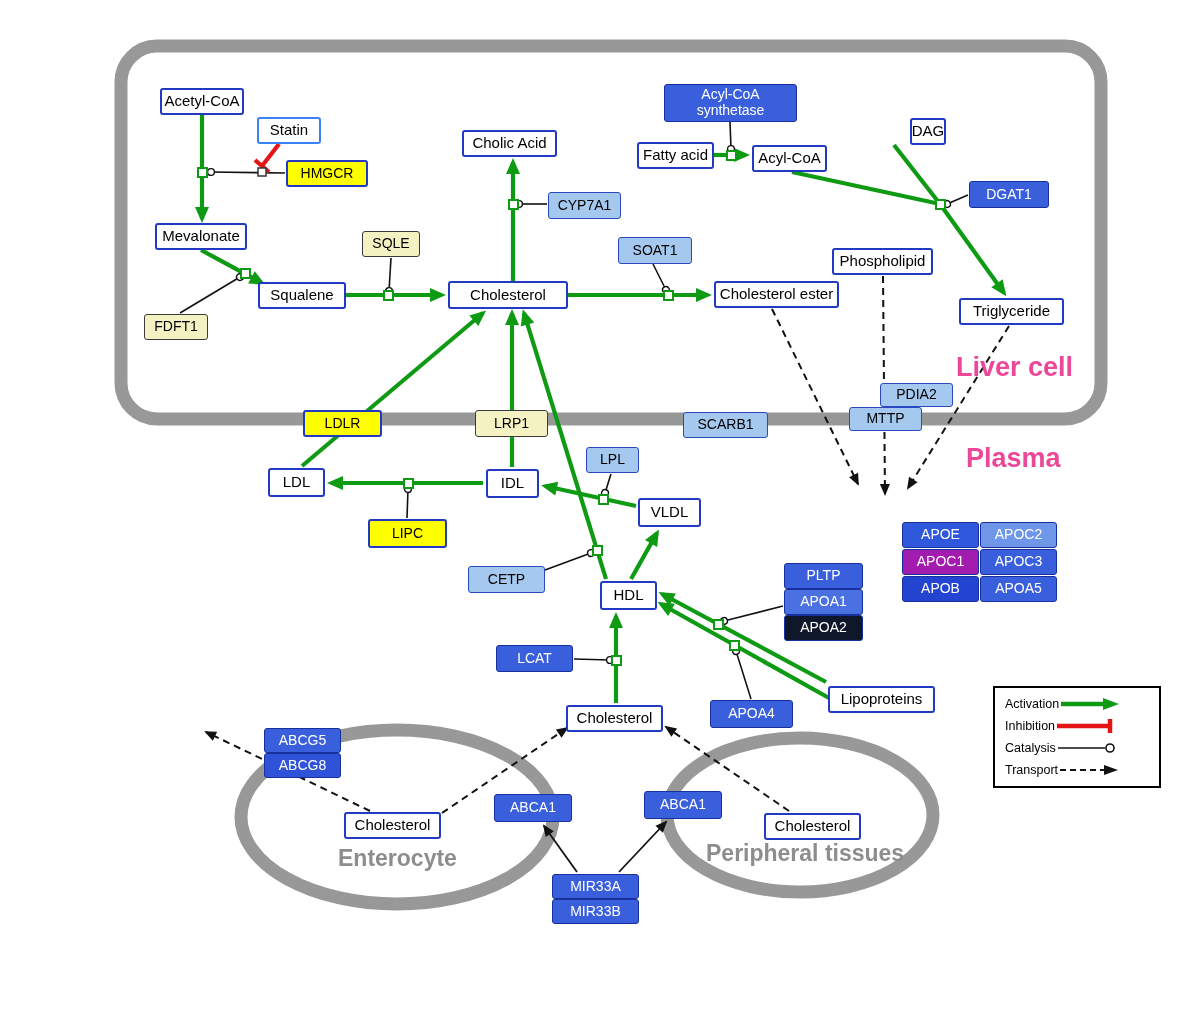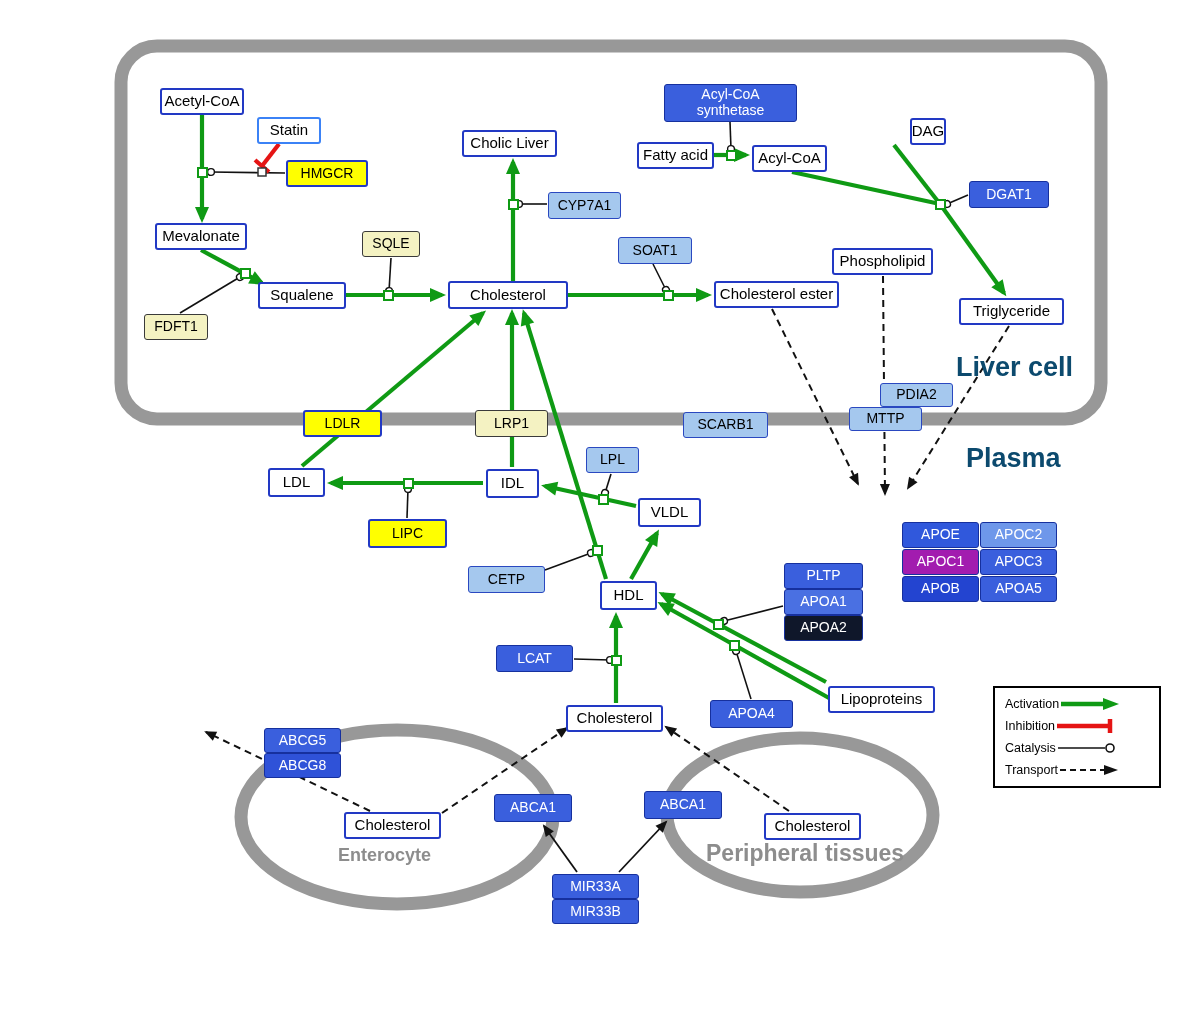--- a/index.html
+++ b/index.html
@@ -16,24 +16,24 @@
   .inhsq{fill:#fff;stroke:#333;stroke-width:1.5;}
   .node{position:absolute;z-index:2;display:flex;align-items:center;justify-content:center;
         text-align:center;box-sizing:border-box;border-radius:3px;font-size:15px;line-height:1.12;
         color:#000;cursor:default;padding:1px 2px;}
   .metab{background:#fff;border:2px solid #2239c4;}
   .drug{background:#fff;border:2px solid #3b82f6;}
   .yellow{background:#ffff00;border:2px solid #2239c4;font-size:14px;}
   .pale{background:#f4f2c2;border:1.5px solid #3a3a3a;font-size:14px;}
   .lblue{background:#a5c8ee;border:1.5px solid #2a48c0;font-size:14px;}
   .blue{background:#3a5fdd;border:1.5px solid #16309e;color:#fff;font-size:14px;}
-  .region-label{position:absolute;z-index:3;font-weight:bold;color:#0c4a6e;white-space:nowrap;}
+  .region-label{position:absolute;z-index:3;font-weight:bold;color:#ec4899;white-space:nowrap;}
   .lbl-liver{left:956px;top:352px;font-size:27px;}
   .lbl-plasma{left:966px;top:443px;font-size:27px;}
-  .lbl-entero{left:338px;top:845px;font-size:18px;color:#8d8d8d;}
+  .lbl-entero{left:338px;top:845px;font-size:23px;color:#8d8d8d;}
   .lbl-periph{left:706px;top:840px;font-size:23px;color:#8d8d8d;}
   .legend{position:absolute;left:993px;top:686px;width:168px;height:102px;background:#fff;
           border:2px solid #000;z-index:2;display:flex;flex-direction:column;
           justify-content:space-around;padding:5px 10px;box-sizing:border-box;}
   .legend-row{display:flex;align-items:center;justify-content:flex-start;
               font-size:12.5px;color:#000;}
   .legend-row svg{display:block;}
 </style>
 </head>
 <body>
@@ -135,21 +135,21 @@
 
   <div id="nodes">
       <div class="node metab" style="left: 160px; top: 88px; width: 84px; height: 27px;">Acetyl-CoA</div>
       <div class="node drug" style="left: 257px; top: 117px; width: 64px; height: 27px;">Statin</div>
       <div class="node yellow" style="left: 286px; top: 160px; width: 82px; height: 27px;">HMGCR</div>
       <div class="node metab" style="left: 155px; top: 223px; width: 92px; height: 27px;">Mevalonate</div>
       <div class="node pale" style="left: 144px; top: 314px; width: 64px; height: 26px;">FDFT1</div>
       <div class="node metab" style="left: 258px; top: 282px; width: 88px; height: 27px;">Squalene</div>
       <div class="node pale" style="left: 362px; top: 231px; width: 58px; height: 26px;">SQLE</div>
       <div class="node metab" style="left: 448px; top: 281px; width: 120px; height: 28px;">Cholesterol</div>
-      <div class="node metab" style="left: 462px; top: 130px; width: 95px; height: 27px;">Cholic Liver</div>
+      <div class="node metab" style="left: 462px; top: 130px; width: 95px; height: 27px;">Cholic Acid</div>
       <div class="node lblue" style="left: 548px; top: 192px; width: 73px; height: 27px;">CYP7A1</div>
       <div class="node lblue" style="left: 618px; top: 237px; width: 74px; height: 27px;">SOAT1</div>
       <div class="node metab" style="left: 714px; top: 281px; width: 125px; height: 27px;">Cholesterol ester</div>
       <div class="node blue" style="left: 664px; top: 84px; width: 133px; height: 38px;">Acyl-CoA synthetase</div>
       <div class="node metab" style="left: 637px; top: 142px; width: 77px; height: 27px;">Fatty acid</div>
       <div class="node metab" style="left: 752px; top: 145px; width: 75px; height: 27px;">Acyl-CoA</div>
       <div class="node metab" style="left: 864px; top: 118px; width: 36px; height: 27px; margin-left: 46px;">DAG</div>
       <div class="node blue" style="left: 969px; top: 181px; width: 80px; height: 27px;">DGAT1</div>
       <div class="node metab" style="left: 832px; top: 248px; width: 101px; height: 27px;">Phospholipid</div>
       <div class="node metab" style="left: 959px; top: 298px; width: 105px; height: 27px;">Triglyceride</div>

